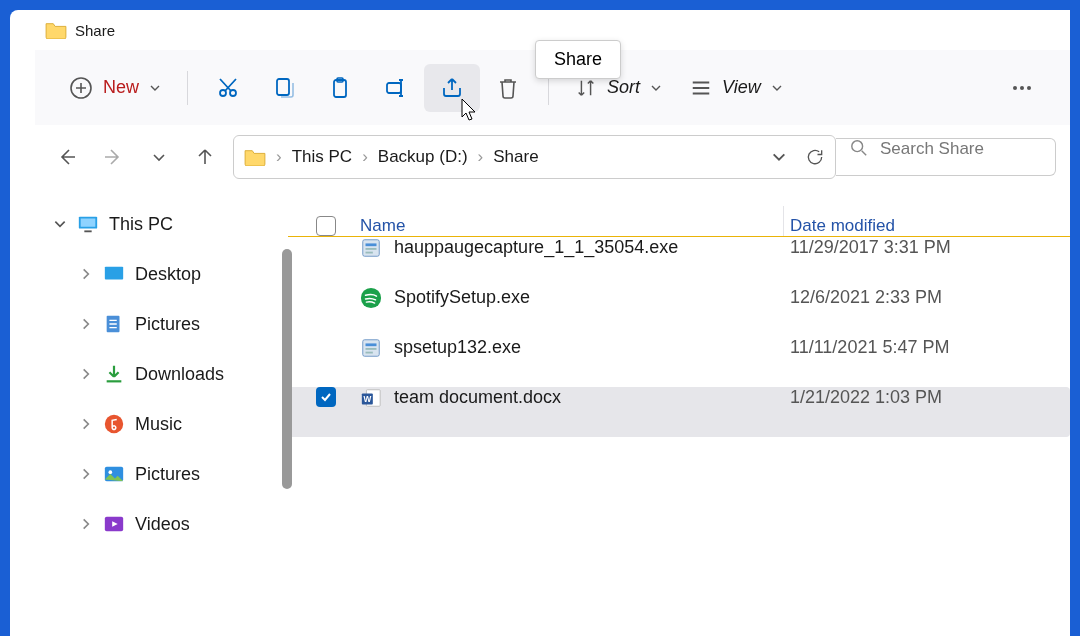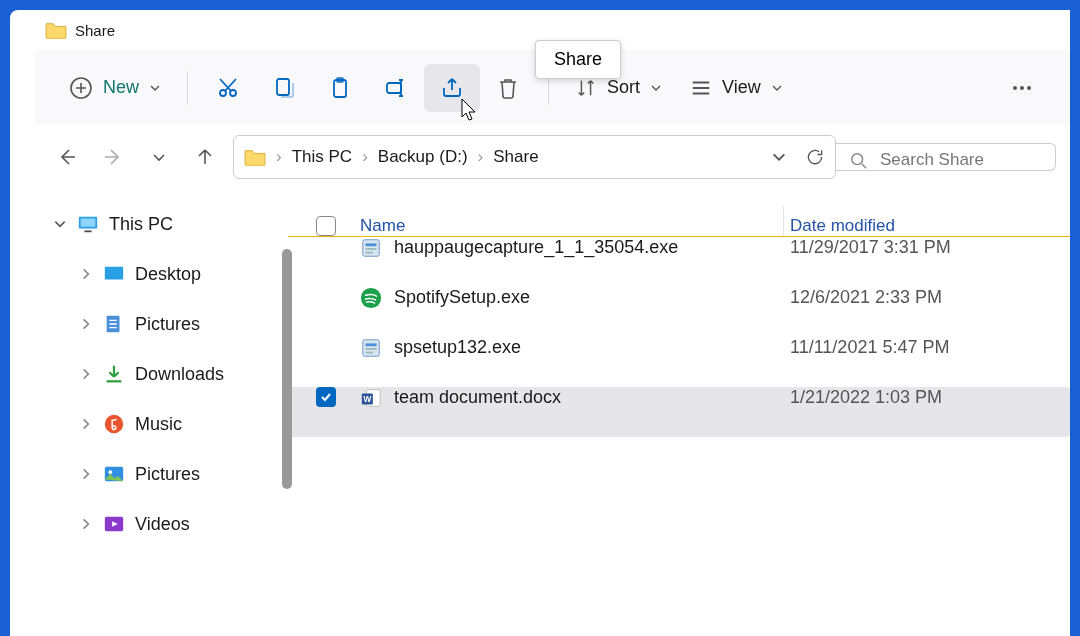--- a/index.html
+++ b/index.html
@@ -11,39 +11,39 @@
   .title-icon { width: 22px; height: 18px; }
   .title-text { font-size: 15px; color: #1a1a1a; }
   .tooltip { position: absolute; left: 500px; top: 30px; background: #fff; border: 1px solid #ccc; border-radius: 4px; padding: 8px 18px; font-size: 18px; box-shadow: 0 2px 6px rgba(0,0,0,.15); z-index: 10; }
 
   
   .toolbar { height: 75px; display: flex; align-items: center; padding: 0 20px; background: #f9f9fb; gap: 0; }
   .tool-btn { height: 48px; display: flex; align-items: center; justify-content: center; border-radius: 6px; cursor: pointer; }
   .tool-btn.hover { background: #e8e8ec; }
   .new-btn { padding: 0 14px; gap: 10px; }
   .new-btn svg.plus { width: 24px; height: 24px; }
-  .new-btn .lbl { font-size: 18px; color: #0f766e; }
+  .new-btn .lbl { font-size: 18px; color: #b91c1c; }
   .new-btn .chev { width: 12px; height: 12px; }
   .sep { width: 1px; height: 34px; background: #d8d8dc; margin: 0 12px; }
   .icon-btn { width: 56px; }
   .icon-btn svg { width: 24px; height: 24px; }
   .sort-btn, .view-btn { padding: 0 14px; gap: 10px; }
-  .sort-btn .lbl, .view-btn .lbl { font-size: 18px; color: #1a1a1a; }
+  .sort-btn .lbl, .view-btn .lbl { font-size: 18px; color: #1a1a1a; font-style: italic; }
   .cursor { position: absolute; width: 18px; height: 24px; pointer-events: none; z-index: 20; }
 
   
   .nav-row { height: 64px; display: flex; align-items: center; padding: 0 14px; gap: 10px; }
   .nav-btn { width: 36px; height: 36px; display: flex; align-items: center; justify-content: center; cursor: pointer; }
   .nav-btn svg { width: 20px; height: 20px; stroke: #555; }
   .nav-btn.disabled svg { stroke: #aaa; }
   .address { flex: 1; height: 44px; border: 1px solid #ccc; border-radius: 6px; display: flex; align-items: center; padding: 0 10px; gap: 10px; font-size: 17px; }
   .bc { color: #1a1a1a; cursor: pointer; }
   .bc-sep { color: #999; }
   .addr-right { margin-left: auto; display: flex; gap: 18px; align-items: center; }
-  .search { width: 220px; height: 28px; border: 1px solid #ccc; border-left: none; border-radius: 0 6px 6px 0; display: flex; align-items: flex-end; padding: 0 14px; gap: 12px; color: #777; font-size: 17px; margin-left: -10px; }
+  .search { width: 220px; height: 38px; border: 1px solid #ccc; border-left: none; border-radius: 0 6px 6px 0; display: flex; align-items: flex-start; padding: 0 14px; gap: 12px; color: #777; font-size: 17px; margin-left: -10px; }
 
   
   .body { flex: 1; display: flex; overflow: hidden; }
   .sidebar { width: 280px; padding: 10px 0 0 10px; overflow-y: auto; }
   .tree-item { display: flex; align-items: center; height: 50px; gap: 10px; padding-left: 8px; font-size: 18px; color: #1a1a1a; cursor: pointer; border-radius: 4px; }
   .tree-item.child { padding-left: 34px; align-items: center; }
   .tree-item .chev { width: 14px; height: 14px; flex-shrink: 0; }
   .tree-item .ico { width: 22px; height: 22px; flex-shrink: 0; }
 
   .content { flex: 1; display: flex; flex-direction: column; border-left: 1px solid transparent; position: relative; }

